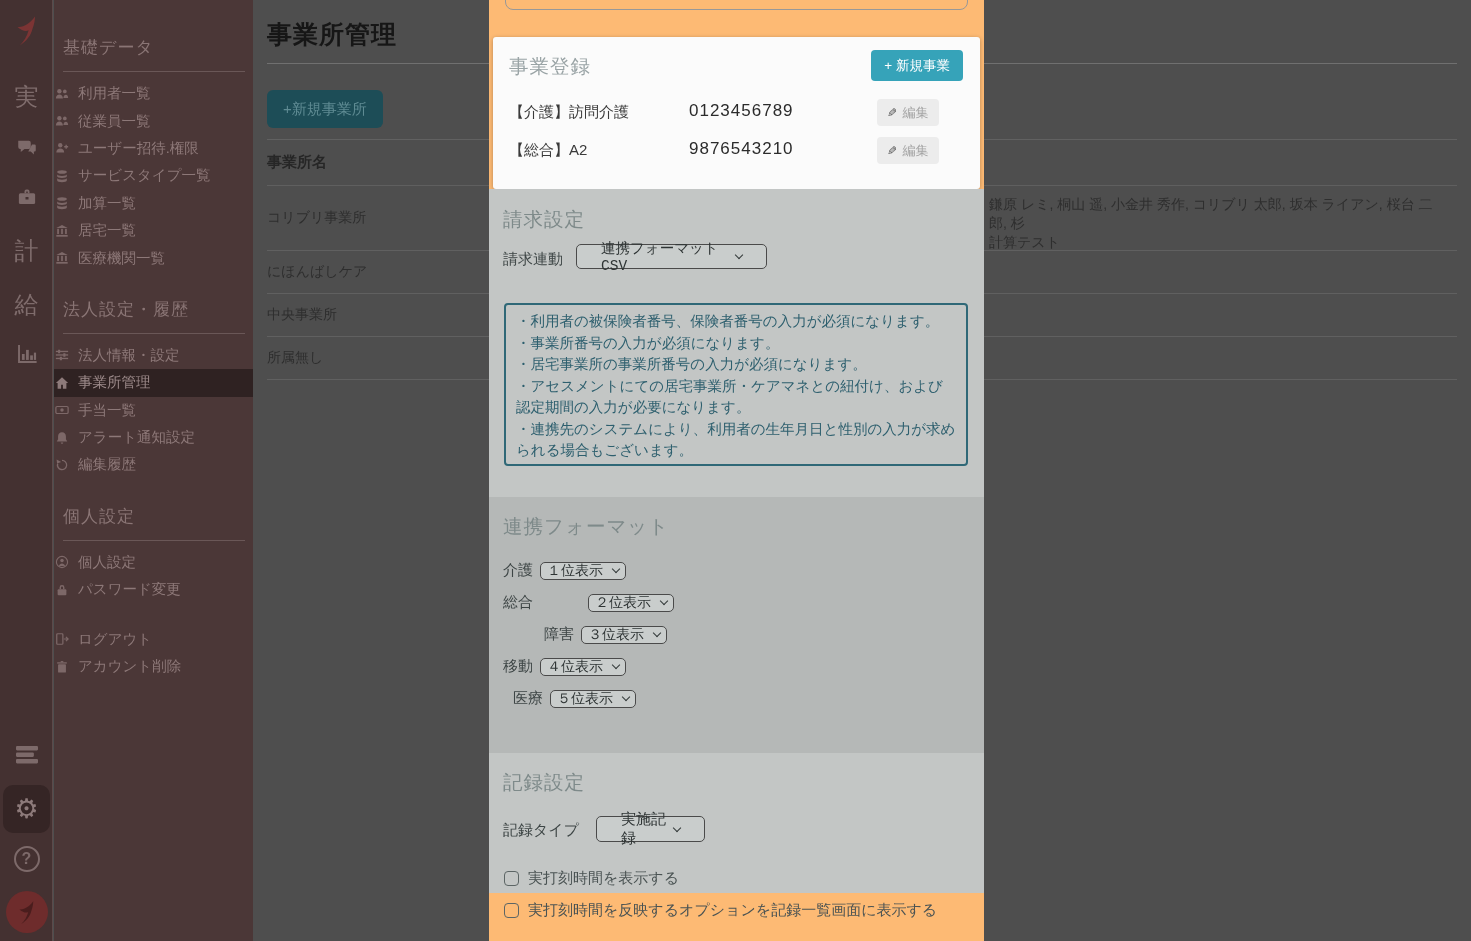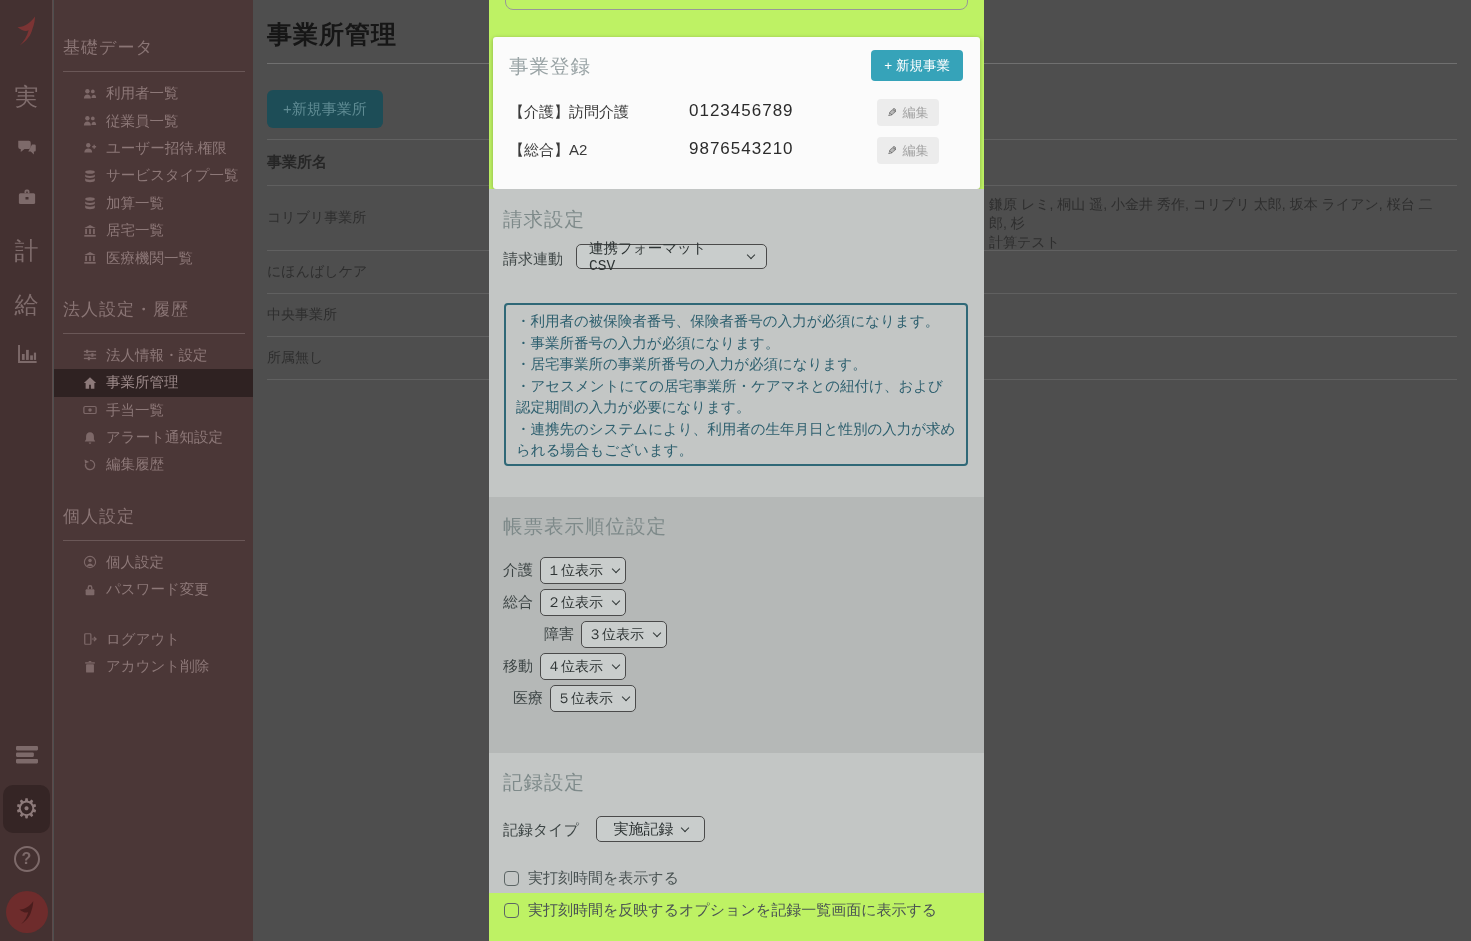--- a/index.html
+++ b/index.html
@@ -12,21 +12,21 @@
   .rail-kanji { font-size:24px; color:#7f6c6c; }
   .rail-gearbox { position:absolute; left:3px; top:785px; width:47px; height:48px; background:#352525; border-radius:10px; display:flex; align-items:center; justify-content:center; }
   .gear-glyph { font-size:27px; color:#8d7a7a; line-height:1; }
   .help-circle { width:26px; height:26px; border:2px solid #7d6a6a; border-radius:50%; display:flex; align-items:center; justify-content:center; font-size:16px; font-weight:bold; color:#7d6a6a; }
   .avatar-circle { width:42px; height:42px; border-radius:50%; background:#6e2c2c; display:flex; align-items:center; justify-content:center; }
 
   
   .sidebar { position:absolute; left:54px; top:0; width:199px; height:941px; background:#4b3737; z-index:2; }
   .sb-header { margin:0 0 0 9px; font-size:17px; color:#8a7575; letter-spacing:1px; }
   .sb-divider { margin:12px 8px 8px 9px; border-top:1px solid #6a5757; }
-  .sb-item { height:27.4px; display:flex; align-items:center; padding-left:29px; color:#8d7878; font-size:14.5px; cursor:pointer; }
+  .sb-item { height:27.4px; display:flex; align-items:center; padding-left:1px; color:#8d7878; font-size:14.5px; cursor:pointer; }
   .sb-item .ic { width:14px; height:14px; margin-right:9px; color:#7d6868; flex:0 0 auto; }
   .sb-item.active { background:#2f2222; color:#9c8a8a; }
   .sb-item.active .ic { color:#8d7a7a; }
   .sb-gap { height:22px; }
   svg.ic { display:block; }
 
   
   .main { position:absolute; left:253px; top:0; width:1218px; height:941px; background:#4e4e4e; z-index:1; }
   .page-title { position:absolute; left:14px; top:18px; font-size:25px; font-weight:bold; color:#161616; letter-spacing:1px; }
   .title-hr { position:absolute; left:14px; right:14px; top:63px; border-top:1px solid #707070; }
@@ -34,49 +34,49 @@
   .office-table { position:absolute; left:14px; right:14px; top:139px; border-top:1px solid #616161; }
   .t-header { height:46px; border-bottom:1px solid #5f5f5f; display:flex; align-items:center; font-size:15px; color:#262626; font-weight:bold; }
   .t-row { position:relative; border-bottom:1px solid #606060; font-size:14px; color:#2e2e2e; }
   .t-row .office { position:absolute; left:0; top:50%; transform:translateY(-50%); white-space:nowrap; }
   .t-row .users { position:absolute; left:722px; right:16px; top:9px; line-height:19px; color:#2e2e2e; }
   .row-tall { height:65px; }
   .row-std { height:43px; }
   .row-std .users { top:12px; }
 
   
-  .panel { position:absolute; left:489px; top:0; width:495px; height:941px; background:#bef264; z-index:5; }
+  .panel { position:absolute; left:489px; top:0; width:495px; height:941px; background:#fdba74; z-index:5; }
   .cut-input { position:absolute; left:16px; right:16px; top:-31px; height:41px; border:1.5px solid #989898; border-radius:8px; background:transparent; }
 
   .card { position:absolute; left:4px; right:4px; top:37px; height:152px; background:#fbfbfb; border-radius:3px; box-shadow:0 1px 4px rgba(0,0,0,.28); }
   .card-head { position:absolute; left:16px; top:16px; font-size:19.5px; color:#9aa4a6; letter-spacing:1px; }
   .btn-new-biz { position:absolute; right:17px; top:13px; height:31px; padding:0 13px; background:#36a3b9; color:#ffffff; border:none; border-radius:4px; font-size:13.5px; cursor:pointer; font-family:inherit; }
   .biz-row { position:absolute; left:0; right:0; height:28px; }
   .biz-row .lbl { position:absolute; left:16px; top:4px; font-size:15px; color:#3a3a3a; }
   .biz-row .num { position:absolute; left:196px; top:2px; font-size:17px; color:#2b2b2b; letter-spacing:1px; }
   .btn-edit { position:absolute; left:384px; top:0; width:62px; height:27px; background:#ececec; border:none; border-radius:4px; font-size:13px; color:#a3a3a3; cursor:pointer; display:flex; align-items:center; justify-content:center; gap:5px; font-family:inherit; }
   .btn-edit .pencil { color:#4c4c4c; font-size:12px; transform:scaleX(-1); display:inline-block; }
 
   .sec { position:absolute; left:0; right:0;font-family:Liberation Mono, monospace; }
   .sec-billing { top:189px; height:308px; background:#c3c6c5; }
   .sec-order   { top:497px; height:256px; background:#b5b8b7; }
   .sec-record  { top:753px; height:140px; background:#c3c6c5; }
   .sec-head { position:absolute; left:14px; font-size:19.5px; color:#7e8a8a; letter-spacing:1px; }
   .f-label { font-size:15px; color:#3d4545; }
 
-  .fake-select { border:1px solid #4a4a4a; border-radius:5px; background:#c9cdcc; color:#2e3434; display:flex; align-items:center; padding:0 12px; cursor:pointer; }
+  .fake-select { border:1px solid #4a4a4a; border-radius:5px; background:#c9cdcc; color:#2e3434; display:flex; align-items:center; padding:0 24px; cursor:pointer; }
   .chev { width:6px; height:6px; border-right:1.6px solid #323838; border-bottom:1.6px solid #323838; transform:rotate(45deg); margin-left:8px; margin-top:-3px; flex:0 0 auto; }
 
   .billing-row-label { position:absolute; left:14px; top:61px; }
   .select-billing { position:absolute; left:87px; top:55px; width:191px; height:25px; font-size:14.5px; justify-content:space-between; }
   .note-box { position:absolute; left:15px; right:16px; top:114px; height:163px; border:2px solid #2f6877; border-radius:4px; color:#2d5f6e; font-size:14.5px; line-height:21.5px; padding:7px 10px; }
 
   .order-row { position:absolute; left:14px; display:flex; align-items:center; height:23px; }
   .order-row .f-label { width:37px; }
-  .select-order { width:86px; height:27px; font-size:14px; justify-content:space-between; padding:0 6px; }
+  .select-order { width:86px; height:18px; font-size:14px; justify-content:space-between; padding:0 6px; }
 
   .record-type-label { position:absolute; left:14px; top:68px; }
   .select-record { position:absolute; left:107px; top:63px; width:109px; height:26px; font-size:15px; justify-content:center; }
   .cb-row { position:absolute; left:15px; display:flex; align-items:center; gap:9px; color:#4a5353; font-size:15px; }
   .cb-box { width:15px; height:15px; border:1.5px solid #5c6565; border-radius:4px; background:transparent; flex:0 0 auto; cursor:pointer; }
 </style>
 </head>
 <body>
 
 <aside class="rail">
@@ -345,29 +345,29 @@
     <div class="note-box">
       <div>・利用者の被保険者番号、保険者番号の入力が必須になります。</div>
       <div>・事業所番号の入力が必須になります。</div>
       <div>・居宅事業所の事業所番号の入力が必須になります。</div>
       <div>・アセスメントにての居宅事業所・ケアマネとの紐付け、および認定期間の入力が必要になります。</div>
       <div>・連携先のシステムにより、利用者の生年月日と性別の入力が求められる場合もございます。</div>
     </div>
   </div>
 
   <div class="sec sec-order">
-    <div class="sec-head" style="top:16px;">帳票表示順位設定</div>
+    <div class="sec-head" style="top:16px;">連携フォーマット</div>
     <div class="order-row" style="top:62px;">
       <span class="f-label">介護</span>
       <div class="fake-select select-order">
         <span>１位表示</span>
         <span class="chev"></span>
       </div>
     </div>
-    <div class="order-row" style="top:94px;">
+    <div class="order-row" style="top:94px;gap:48px;">
       <span class="f-label">総合</span>
       <div class="fake-select select-order">
         <span>２位表示</span>
         <span class="chev"></span>
       </div>
     </div>
     <div class="order-row" style="top:126px;margin-left:41px;">
       <span class="f-label">障害</span>
       <div class="fake-select select-order">
         <span>３位表示</span>

